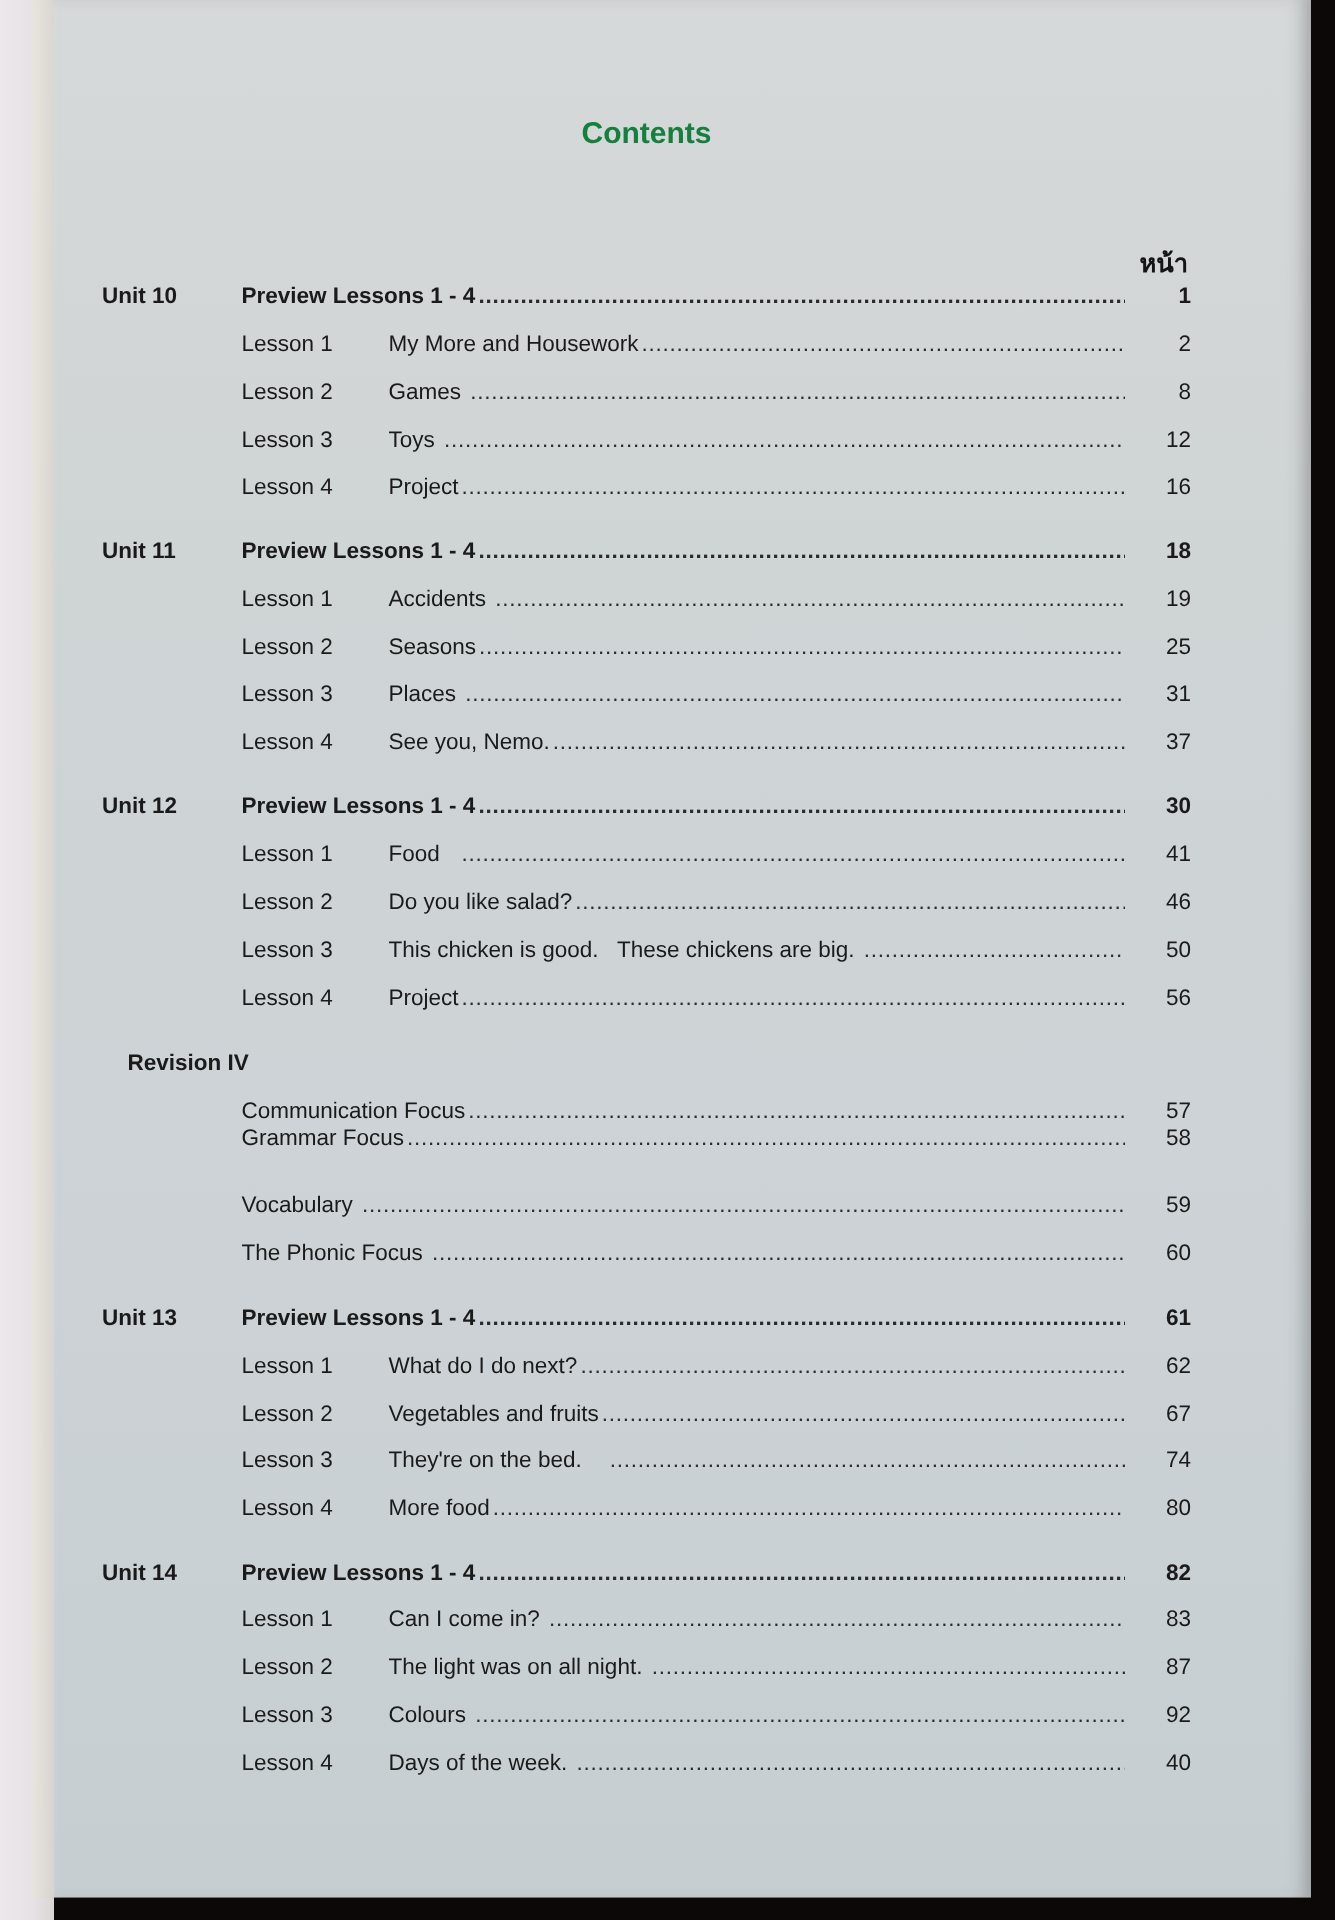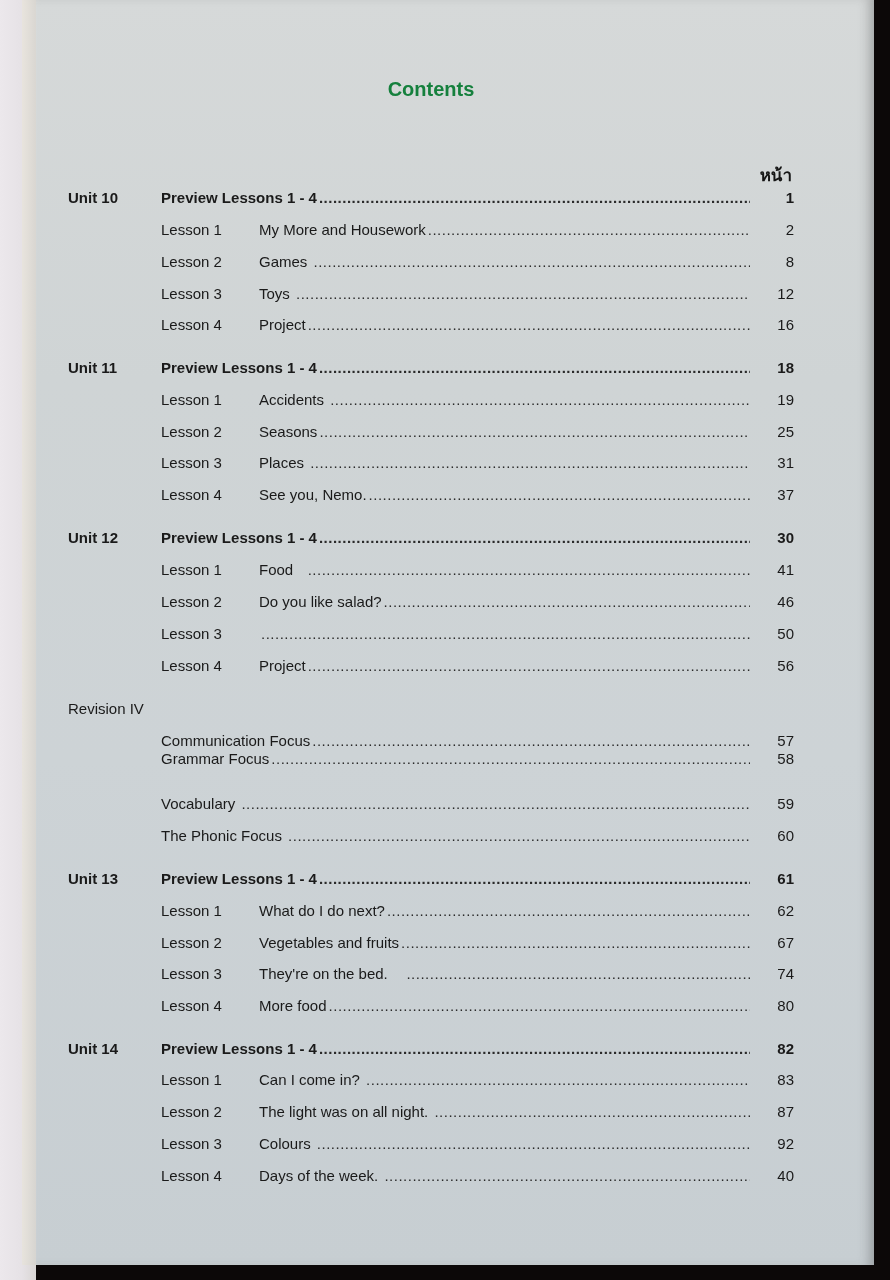--- a/index.html
+++ b/index.html
@@ -41,21 +41,21 @@
     .row .entry {
       position: absolute; display: flex; align-items: baseline; right: 140px;
     }
     .row .entry .txt { white-space: pre; }
     .row .entry .dots {
       flex: 1; overflow: hidden; white-space: nowrap; color: #2a2a2a;
       letter-spacing: 0.5px; margin-left: 2px;
     }
     .row .page-no { position: absolute; right: 96px; text-align: right; width: 40px; }
     .row.bold .entry, .row.bold .page-no { font-weight: bold; }
-    .row.heading .unit { font-weight: normal; }
+    .row.heading .unit { font-weight: bold; margin-left: 17px; }
   </style>
 </head>
 <body>
 
 <div class="left-strip"></div>
 <div class="page">
 </div>
 <div class="page-edge"></div>
 
 <div class="title">Contents</div>
@@ -165,20 +165,21 @@
     <span class="lesson-no">Lesson 2</span>
     <span class="entry" style="left:259px">
         <span class="txt">Do you like salad?</span>
         <span class="dots">........................................................................................................................................................</span>
       </span>
     <span class="page-no">46</span>
   </div>
   <div class="row" style="top:623px">
     <span class="lesson-no">Lesson 3</span>
     <span class="entry" style="left:259px">
+        <span class="txt">This chicken is good.   These chickens are big. </span>
         <span class="dots">........................................................................................................................................................</span>
       </span>
     <span class="page-no">50</span>
   </div>
   <div class="row" style="top:655px">
     <span class="lesson-no">Lesson 4</span>
     <span class="entry" style="left:259px">
         <span class="txt">Project</span>
         <span class="dots">........................................................................................................................................................</span>
       </span>

